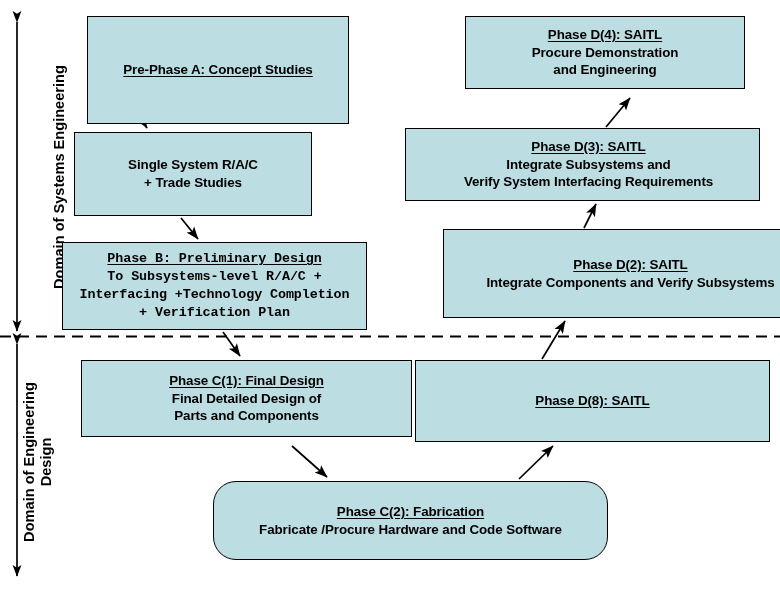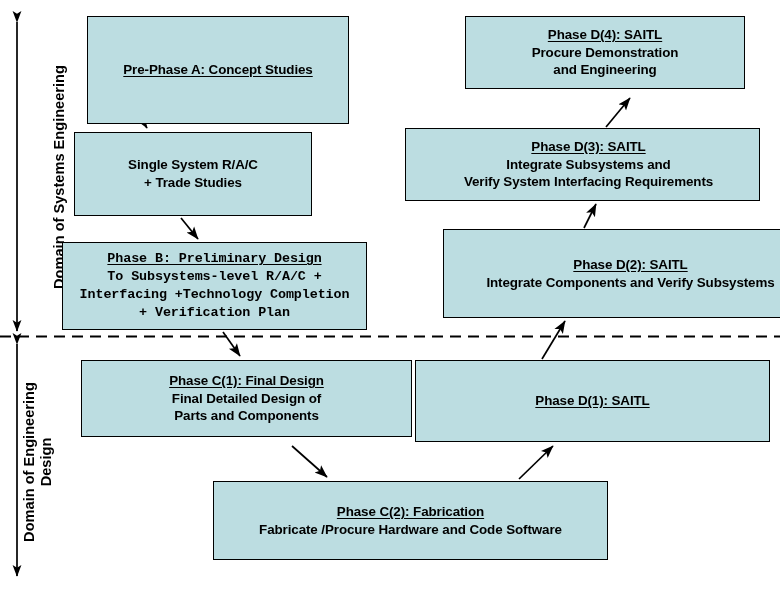--- a/index.html
+++ b/index.html
@@ -117,27 +117,27 @@
     <div class="ln">Interfacing +Technology Completion</div>
     <div class="ln">+ Verification Plan</div>
   </div>
 
   <div class="pbox" style="left:57px; top:360px; width:331px; height:77px;margin-left:24px;">
     <div class="ttl">Phase C(1): Final Design</div>
     <div class="ln">Final Detailed Design of</div>
     <div class="ln">Parts and Components</div>
   </div>
 
-  <div class="pbox" style="left:213px; top:481px; width:395px; height:79px;">
+  <div class="pbox" style="left:213px; top:481px; width:395px; height:79px;border-radius:23px;">
     <div class="ttl">Phase C(2): Fabrication </div>
     <div class="ln">Fabricate /Procure Hardware and  Code Software</div>
   </div>
 
   <div class="pbox" style="left:415px; top:360px; width:355px; height:82px;">
-    <div class="ttl">Phase D(1): SAITL </div>
+    <div class="ttl">Phase D(8): SAITL </div>
   </div>
 
   <div class="pbox" style="left:398px; top:229px; width:375px; height:89px;margin-left:45px;">
     <div class="ttl">Phase D(2): SAITL</div>
     <div class="ln">Integrate Components and Verify Subsystems</div>
   </div>
 
   <div class="pbox" style="left:405px; top:128px; width:355px; height:73px;padding-left:16px;">
     <div class="ttl">Phase D(3): SAITL</div>
     <div class="ln">Integrate Subsystems and</div>

